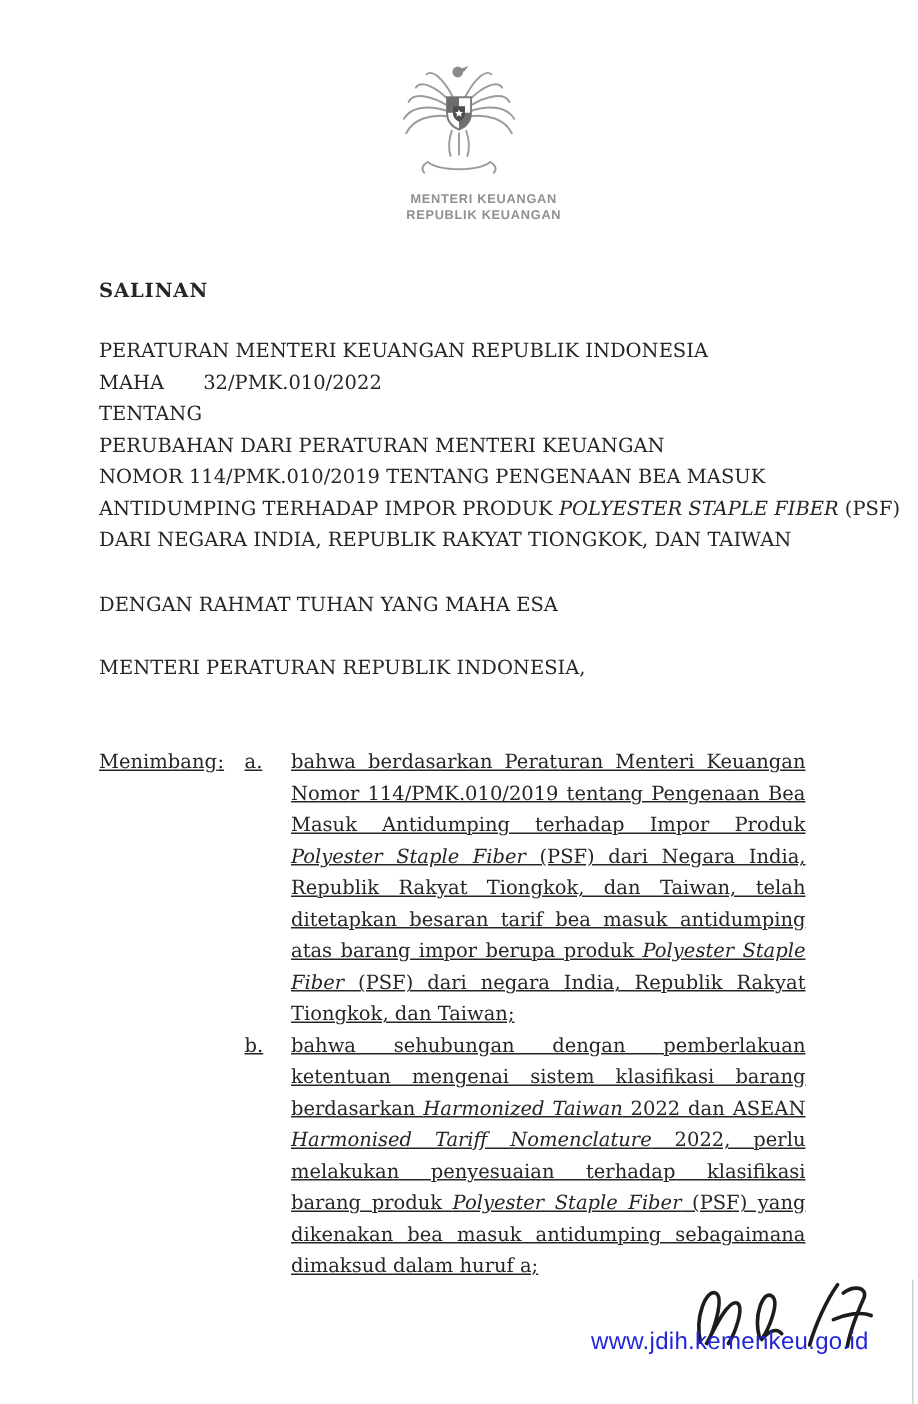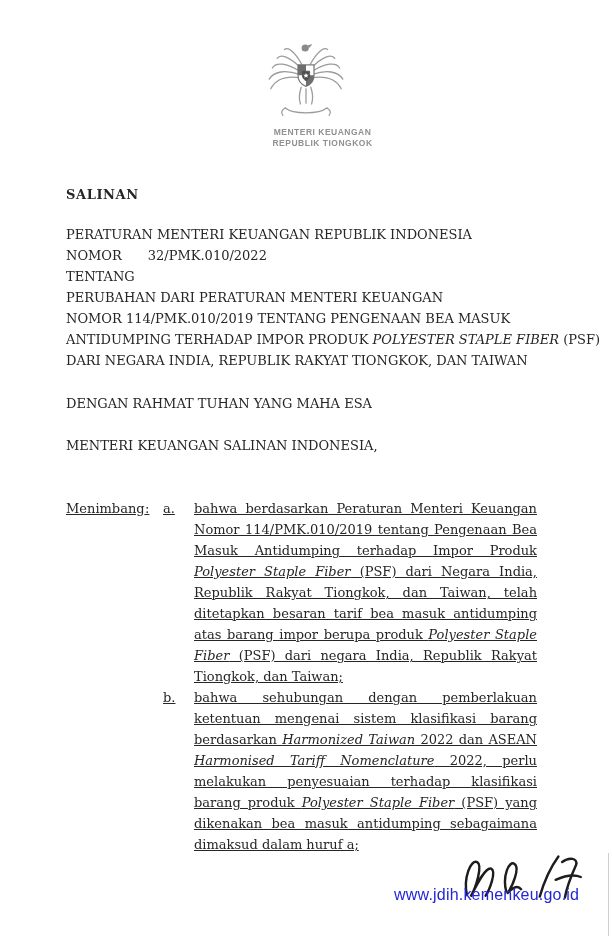--- a/index.html
+++ b/index.html
@@ -66,38 +66,38 @@
       <circle cx="49" cy="15" r="4.5" fill="#8a8a8a"></circle>
       <path d="M52,12 l6,-2 -4,5 z" fill="#8a8a8a"></path>
       <path d="M40,36 h20 v13 c0,8 -5,12 -10,14 c-5,-2 -10,-6 -10,-14 z" fill="#ffffff" stroke="#7d7d7d" stroke-width="1.6"></path>
       <path d="M40,36 h10 v13 h-10 z" fill="#6e6e6e"></path>
       <path d="M50,49 h10 c0,8 -5,12 -10,14 z" fill="#6e6e6e"></path>
       <path d="M45.5,44 h9 v5.5 c0,3.5 -2.4,5.2 -4.5,6.3 c-2.1,-1.1 -4.5,-2.8 -4.5,-6.3 z" fill="#4f4f4f" stroke="#4f4f4f"></path>
       <path d="M50,46.2 l1,2.1 2.3,.2 -1.7,1.5 .5,2.2 -2.1,-1.2 -2.1,1.2 .5,-2.2 -1.7,-1.5 2.3,-.2 z" fill="#ffffff"></path>
     </svg>
     <div class="ministry">
       <div>MENTERI KEUANGAN</div>
-      <div>REPUBLIK TIONGKOK</div>
+      <div>REPUBLIK KEUANGAN</div>
     </div>
   </div>
 
   <div class="doc-body">
     <div class="cline salinan">SALINAN</div>
     <div class="sp19"></div>
     <div class="cline">PERATURAN MENTERI KEUANGAN REPUBLIK INDONESIA</div>
-    <div class="cline"><span>NOMOR</span><span class="nomor-gap"></span><span>32/PMK.010/2022</span></div>
+    <div class="cline"><span>MAHA</span><span class="nomor-gap"></span><span>32/PMK.010/2022</span></div>
     <div class="cline">TENTANG</div>
     <div class="cline">PERUBAHAN DARI PERATURAN MENTERI KEUANGAN</div>
     <div class="cline">NOMOR 114/PMK.010/2019 TENTANG PENGENAAN BEA MASUK</div>
     <div class="cline">ANTIDUMPING TERHADAP IMPOR PRODUK <i>POLYESTER STAPLE FIBER</i> (PSF)</div>
     <div class="cline">DARI NEGARA INDIA, REPUBLIK RAKYAT TIONGKOK, DAN TAIWAN</div>
     <div class="sp22"></div>
     <div class="cline">DENGAN RAHMAT TUHAN YANG MAHA ESA</div>
     <div class="sp21"></div>
-    <div class="cline">MENTERI KEUANGAN SALINAN INDONESIA,</div>
+    <div class="cline">MENTERI PERATURAN REPUBLIK INDONESIA,</div>
     <div class="sp42"></div>
 
     <div class="consider">
       <div class="c-label">Menimbang</div>
       <div class="c-colon">:</div>
       <div class="c-items">
         <div class="c-item">
           <div class="c-letter">a.</div>
           <div class="c-text">bahwa berdasarkan Peraturan Menteri Keuangan Nomor 114/PMK.010/2019 tentang Pengenaan Bea Masuk Antidumping terhadap Impor Produk <i>Polyester Staple Fiber</i> (PSF) dari Negara India, Republik Rakyat Tiongkok, dan Taiwan, telah ditetapkan besaran tarif bea masuk antidumping atas barang impor berupa produk <i>Polyester Staple Fiber</i> (PSF) dari negara India, Republik Rakyat Tiongkok, dan Taiwan;</div>
         </div>

